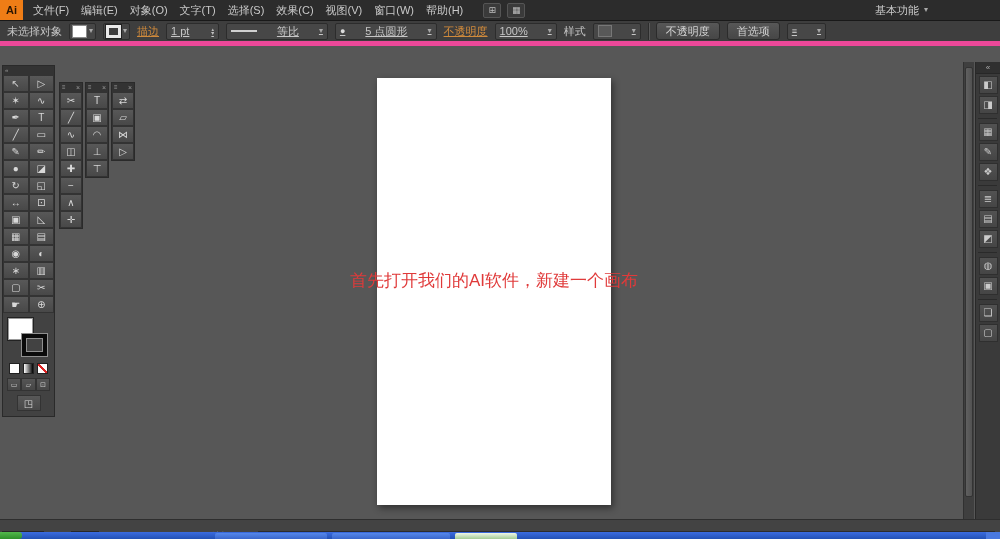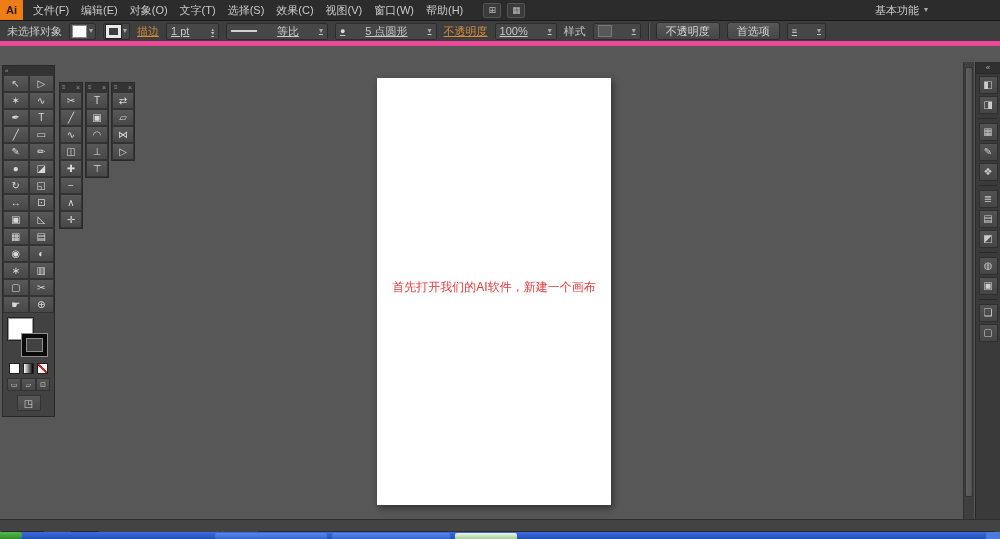--- a/index.html
+++ b/index.html
@@ -46,22 +46,22 @@
   .tabbar { position: absolute; left: 0; top: 46px; width: 1000px; height: 16px; background: #2a2a2a;
     border-bottom: 1px solid #1d1d1d; }
   .doctab { height: 16px; display: inline-flex; align-items: center; gap: 7px; padding: 0 7px;
     background: #4c4c4c; border-right: 1px solid #1d1d1d; font-size: 10px; color: #cfcfcf; white-space: nowrap; }
   .tab-close { color: #9a9a9a; font-size: 10px; }
 
   
   .canvas { position: absolute; left: 0; top: 62px; width: 1000px; height: 457px; background: #575757; }
   .artboard { position: absolute; left: 377px; top: 16px; width: 234px; height: 427px; background: #ffffff;
     box-shadow: 2px 3px 7px rgba(0,0,0,0.45); }
-  .annotation { position: absolute; left: 494px; top: 279px; transform: translateX(-50%);
-    color: #e03a3a; font-size: 12px; white-space: nowrap; }
+  .annotation { position: absolute; left: 494px; top: 269px; transform: translateX(-50%);
+    color: #e03a3a; font-size: 17px; white-space: nowrap; }
 
   
   .panel-head { height: 9px; background: #333; display: flex; justify-content: flex-end; align-items: center;
     gap: 3px; padding: 0 2px; font-size: 7px; color: #999; line-height: 9px; }
   .panel-head .grip { margin-right: auto; font-size: 6px; }
   .toolbox { position: absolute; left: 2px; top: 65px; width: 53px; background: #424242;
     border: 1px solid #2a2a2a; padding-bottom: 4px; }
   .tool-grid { display: grid; grid-template-columns: 1fr 1fr; }
   .tool { height: 17px; background: linear-gradient(#585858, #484848); border: 1px solid #333;
     color: #d8d8d8; font-size: 10px; line-height: 15px; text-align: center; padding: 0; width: 100%; }

